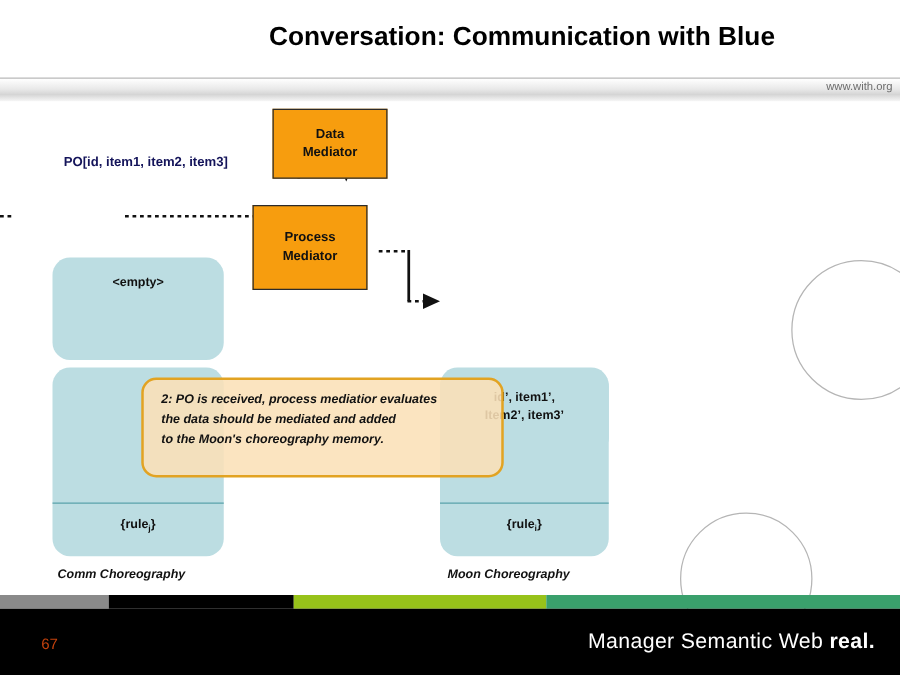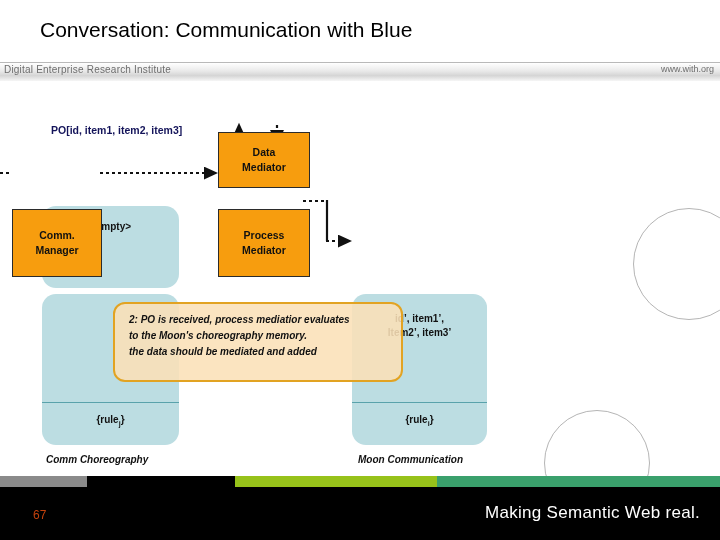--- a/index.html
+++ b/index.html
@@ -9,22 +9,22 @@
     background:#ffffff;
     font-family:"Liberation Sans", sans-serif;
     overflow:hidden;
     position:relative;
   }
   #slide{position:absolute;left:0;top:0;width:720px;height:540px;overflow:hidden;}
 
   
   .slide-title{
     position:absolute;left:40px;top:18px;width:580px;
-    font-size:21px;color:#000;font-weight:normal;
-    letter-spacing:0px;white-space:nowrap;
+    font-size:21px;color:#000;font-weight:bold;
+    letter-spacing:0px;white-space:nowrap;text-align:right;
   }
 
   
   .logo{
     position:absolute;left:650px;top:2px;width:62px;height:54px;
   }
   .logo-inner{
     position:absolute;left:4px;top:3px;width:54px;height:48px;
     background:#219a21;border:1px solid #0d5c0d;
   }
@@ -52,21 +52,21 @@
 
   
   #diagram{position:absolute;left:0;top:80px;width:720px;height:390px;}
   #diagram svg.wires{position:absolute;left:0;top:0;width:720px;height:390px;}
 
   
   .obox{
     position:absolute;background:#F79D0E;border:1px solid #2b2b2b;
     color:#111;font-size:10.5px;font-weight:bold;
     display:flex;flex-direction:column;align-items:center;justify-content:center;
-    line-height:15px;text-align:center;margin-top:45px;
+    line-height:15px;text-align:center;
   }
 
   
   .bbox{
     position:absolute;background:#BCDDE2;border-radius:14px;
   }
   .bbox .blabel{
     position:absolute;left:0;width:100%;text-align:center;
     font-size:10px;font-weight:bold;color:#111;line-height:14px;
   }
@@ -111,32 +111,31 @@
   .footer-black{
     position:absolute;left:0;top:487px;width:720px;height:53px;background:#000;
   }
   .page-num{
     position:absolute;left:33px;top:508px;font-size:12px;color:#c2410c;
   }
   .tagline{
     position:absolute;right:20px;top:503px;font-size:17px;color:#fff;
     white-space:nowrap;letter-spacing:.3px;
   }
-  .tagline b{font-weight:normal;}
+  .tagline b{font-weight:bold;}
 </style>
 </head>
 <body>
 
 <div id="slide">
 
   <div class="slide-title">Conversation: Communication with Blue</div>
 
 
   <div class="header-band">
-    <div class="hb-left">Digital Enterprise Research Institute</div>
     <div class="hb-right">www.with.org</div>
   </div>
 
   <div id="diagram">
 
     <div class="ghost-circle" style="left:633px;top:128px;width:110px;height:110px;"></div>
     <div class="ghost-circle" style="left:544px;top:330px;width:104px;height:104px;"></div>
 
     <div class="bbox" style="left:42px;top:126px;width:137px;height:82px;">
       <div class="blabel" style="top:14px;">&lt;empty&gt;</div>
@@ -187,43 +186,39 @@
       <line x1="326" y1="161" x2="350" y2="161" stroke="#111" stroke-width="2" stroke-dasharray="3,3" marker-end="url(#ah)"></line>
     </svg>
 
     <div class="po-label" style="left:51px;top:44px;text-align:right;">PO[id, item1, item2, item3]</div>
 
     <div class="obox" style="left:218px;top:7px;width:90px;height:54px;">
       <span>Data</span>
       <span>Mediator</span>
     </div>
 
-    <div class="obox" style="left:12px;top:84px;width:88px;height:66px;">
-      <span>Comm.</span>
-      <span>Manager</span>
-    </div>
-
-    <div class="obox" style="left:218px;top:84px;width:90px;height:66px;">
+
+    <div class="obox" style="left:202px;top:84px;width:90px;height:66px;">
       <span>Process</span>
       <span>Mediator</span>
     </div>
 
     <div class="callout" style="left:113px;top:222px;width:290px;height:80px;">
       <div class="cline">2: PO is received, process mediatior evaluates</div>
+      <div class="cline">the data should be mediated and added</div>
       <div class="cline">to the Moon's choreography memory.</div>
-      <div class="cline">the data should be mediated and added</div>
     </div>
 
     <div class="caption" style="left:46px;top:374px;">Comm Choreography</div>
-    <div class="caption" style="left:358px;top:374px;">Moon Communication</div>
+    <div class="caption" style="left:358px;top:374px;">Moon Choreography</div>
   </div>
 
   <div class="colorbar">
     <span style="left:0px;width:87px;background:#8a8a8a;"></span>
     <span style="left:87px;width:148px;background:#000000;"></span>
     <span style="left:235px;width:202px;background:#97C21A;"></span>
     <span style="left:437px;width:283px;background:#3AA06C;"></span>
   </div>
   <div class="footer-black"></div>
   <div class="page-num">67</div>
-  <div class="tagline"><span>Making Semantic Web </span><b>real.</b></div>
+  <div class="tagline"><span>Manager Semantic Web </span><b>real.</b></div>
 
 </div>
 
 </body></html>

